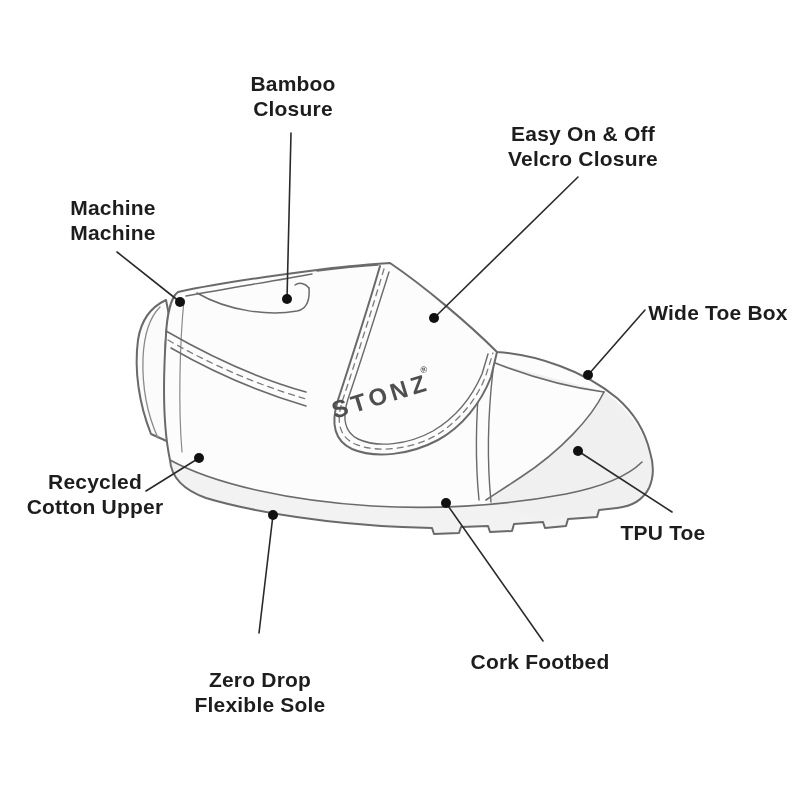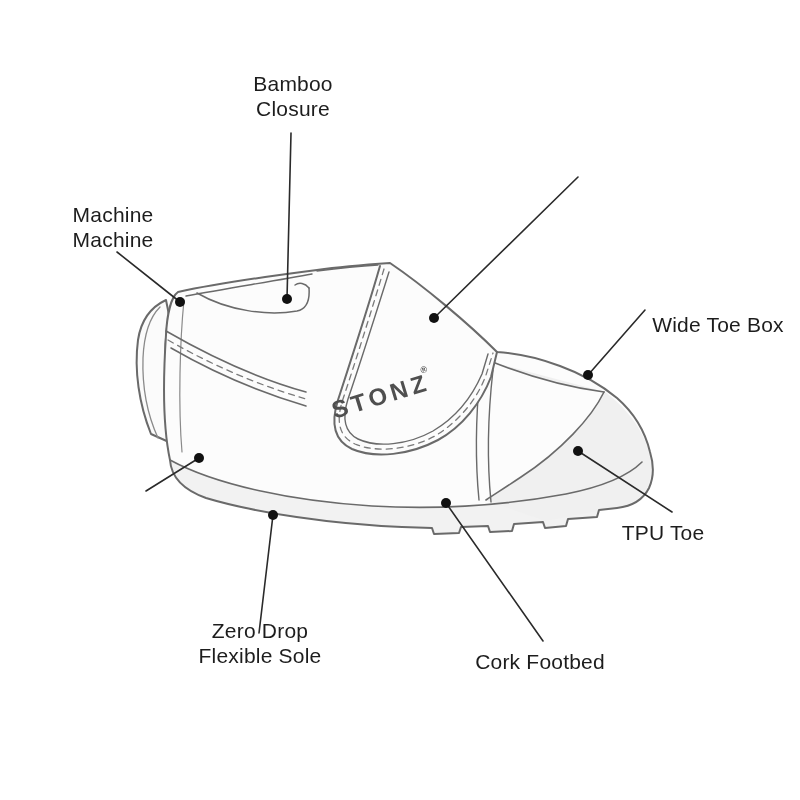--- a/index.html
+++ b/index.html
@@ -7,21 +7,21 @@
     width:800px;height:800px;position:relative;overflow:hidden;
     background:#ffffff;
     font-family:"Liberation Sans", sans-serif;
   }
   .stage{position:absolute;inset:0;width:800px;height:800px;}
   svg{position:absolute;left:0;top:0;}
   .label{
     position:absolute;
     transform:translateX(-50%);
     text-align:center;
-    font-weight:400;
+    font-weight:700;
     font-size:21px;
     line-height:25px;
     color:#1d1d1d;
     white-space:nowrap;
     letter-spacing:0.2px;
   }
   .label span{display:block;}
 </style>
 </head>
 <body>
@@ -112,36 +112,44 @@
         <circle cx="273" cy="515" r="5"></circle>
       </g>
     </g>
   </svg>
 
   <div class="label" style="left:293px;top:71px;">
     <span>Bamboo</span>
     <span>Closure</span>
   </div>
 
+  <div class="label" style="left:583px;top:121px;">
+    <span>Easy On &amp; Off</span>
+    <span>Velcro Closure</span>
+  </div>
 
-  <div class="label" style="left:113px;top:195px;margin-top:7px;">
+  <div class="label" style="left:113px;top:195px;">
     <span>Machine</span>
     <span>Machine</span>
   </div>
 
-  <div class="label" style="left:718px;top:312px;">
+  <div class="label" style="left:718px;top:300px;">
     <span>Wide Toe Box</span>
   </div>
 
+  <div class="label" style="left:95px;top:469px;">
+    <span>Recycled</span>
+    <span>Cotton Upper</span>
+  </div>
 
   <div class="label" style="left:663px;top:520px;">
     <span>TPU Toe</span>
   </div>
 
-  <div class="label" style="left:260px;top:618px;">
+  <div class="label" style="left:260px;top:667px;">
     <span>Zero Drop</span>
     <span>Flexible Sole</span>
   </div>
 
   <div class="label" style="left:540px;top:649px;">
     <span>Cork Footbed</span>
   </div>
 
 </div>
 

